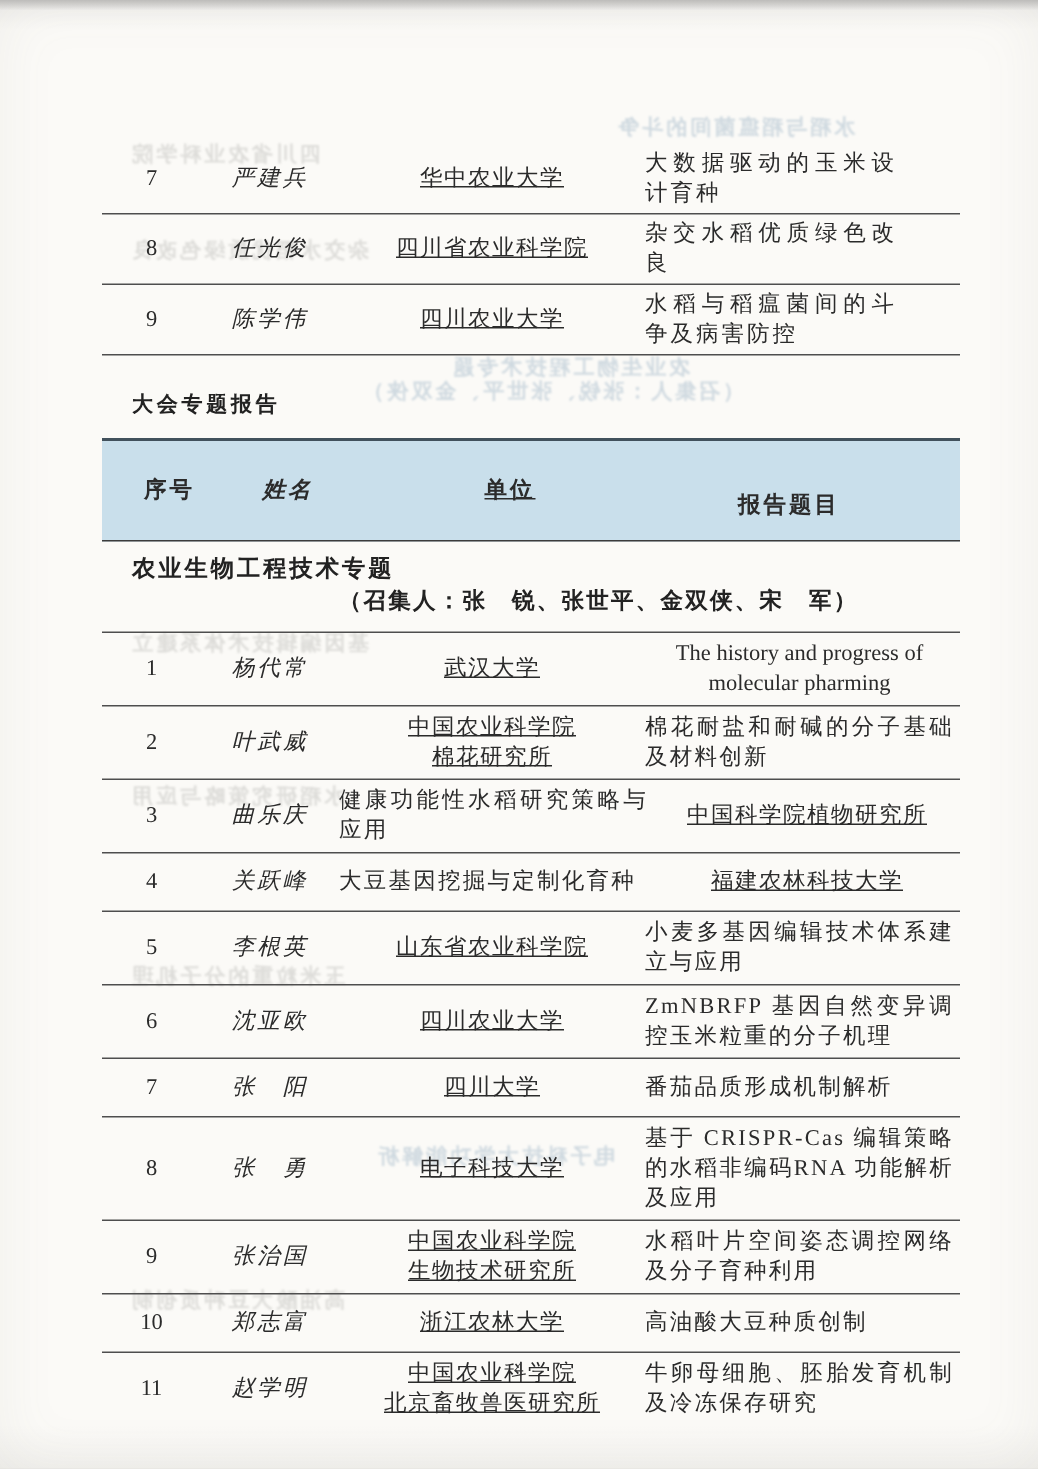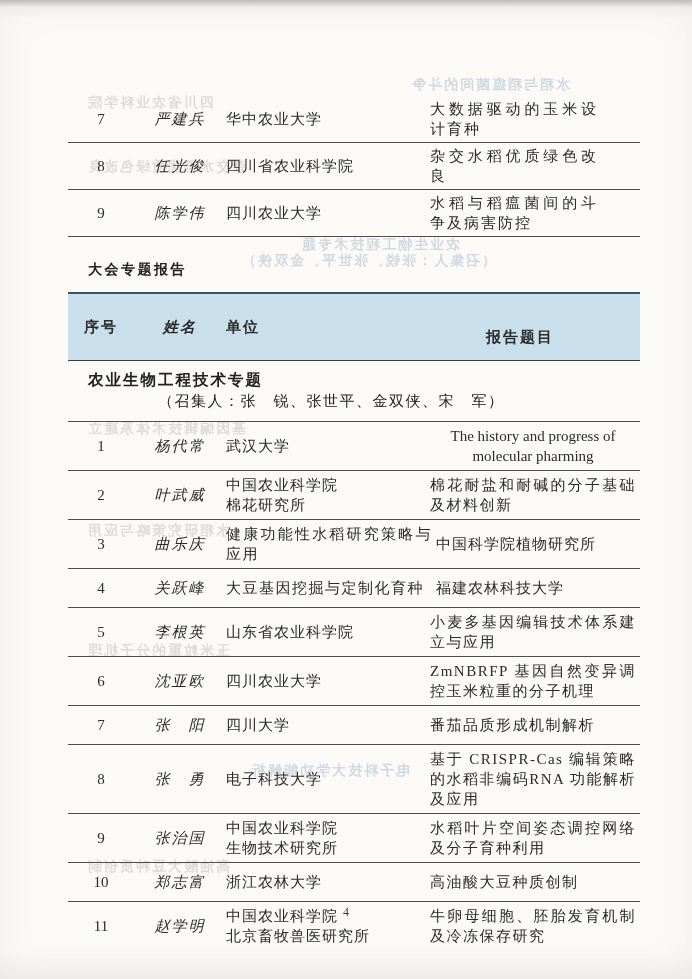--- a/index.html
+++ b/index.html
@@ -13,43 +13,43 @@
   .scan-edge-top{position:absolute;top:0;left:0;width:100%;height:7px;
     background:linear-gradient(180deg,#bdbcba,rgba(190,189,186,0));}
   .content{position:absolute;left:68px;top:96px;width:572px;}
 
   
   .row{display:flex;align-items:center;border-bottom:1px solid #4e4e4e;padding:4px 0;min-height:30px;}
   .rows .row:last-child{border-bottom:none;}
   .c{font-size:15px;line-height:20px;}
   .c.no{width:66px;text-align:center;}
   .c.name{width:92px;text-align:center;letter-spacing:2px;white-space:pre;font-style:italic;}
-  .c.unit{width:204px;letter-spacing:1px;white-space:pre-line;}
+  .c.unit{width:204px;text-align:center;letter-spacing:1px;white-space:pre-line;text-decoration:underline;}
   .c.title{flex:1;letter-spacing:1.5px;text-align:justify;padding-right:4px;}
   .c.title.center{text-align:center;letter-spacing:0;}
 
   
   .cont-table .row{padding:3px 0;}
   .cont-table .c{line-height:20px;}
   .cont-table .c.title{padding-right:42px;letter-spacing:2px;}
 
   
   .section-heading{margin:24px 0 13px 20px;font-size:14px;font-weight:bold;
     letter-spacing:2.5px;color:#222;}
 
   
   .thead{display:flex;align-items:center;padding:13px 0;
     border-top:2px solid #41515c;border-bottom:1.5px solid #3c3c3c;}
   .thead .c{font-weight:bold;letter-spacing:2px;font-size:15px;}
   .thead .c.title{text-align:center;padding-right:30px;margin-top:20px;}
   .group{border-bottom:1px solid #4e4e4e;padding:8px 0 9px 0;}
   .group-title{font-weight:bold;font-size:15.5px;letter-spacing:2px;
     padding-left:20px;line-height:21px;color:#222;}
-  .conveners{font-weight:normal;font-size:15px;letter-spacing:1.5px;
-    text-align:left;padding-left:90px;line-height:22px;color:#222;}
+  .conveners{font-weight:bold;font-size:15px;letter-spacing:1.5px;
+    text-align:center;padding-left:90px;line-height:22px;color:#222;}
 
   .page-num{position:absolute;left:0;top:905px;width:692px;text-align:center;
     font-size:12px;color:#3a3a3a;}
 
   .bleed{position:absolute;transform:scaleX(-1);color:#7d9cb5;opacity:.34;
     filter:blur(.7px);font-weight:bold;letter-spacing:2px;font-size:14px;
     pointer-events:none;white-space:nowrap;}
   .bleed.gray{color:#9a9a96;opacity:.30;}
 </style>
 </head>
@@ -93,21 +93,21 @@
     <div class="c name">陈学伟</div>
     <div class="c unit">四川农业大学</div>
     <div class="c title">水稻与稻瘟菌间的斗争及病害防控</div>
   </div>
 </div>
     </section>
 
     <h2 class="section-heading">大会专题报告</h2>
 
     <section>
-      <div class="thead" id="thead-band" style="background: rgb(201, 223, 235);">
+      <div class="thead" id="thead-band" style="background: rgb(201, 223, 235); padding-left: 12px;">
         <div class="c no">序号</div>
         <div class="c name">姓名</div>
         <div class="c unit">单位</div>
         <div class="c title">报告题目</div>
       </div>
 
       <div class="group">
         <div class="group-title">农业生物工程技术专题</div>
         <div class="conveners">（召集人：张　锐、张世平、金双侠、宋　军）</div>
       </div>

